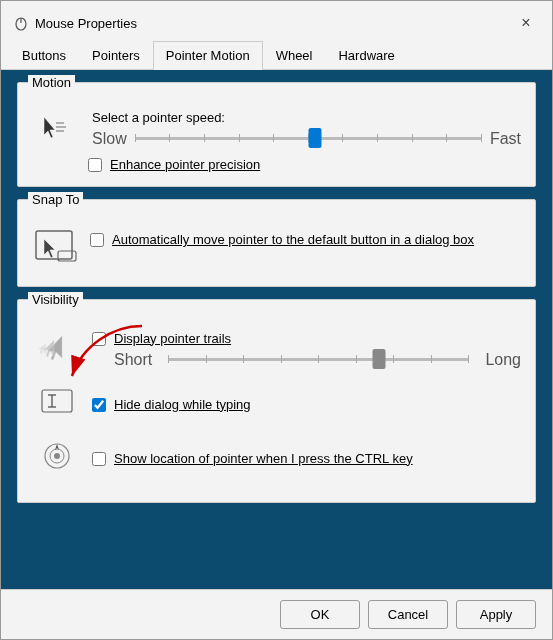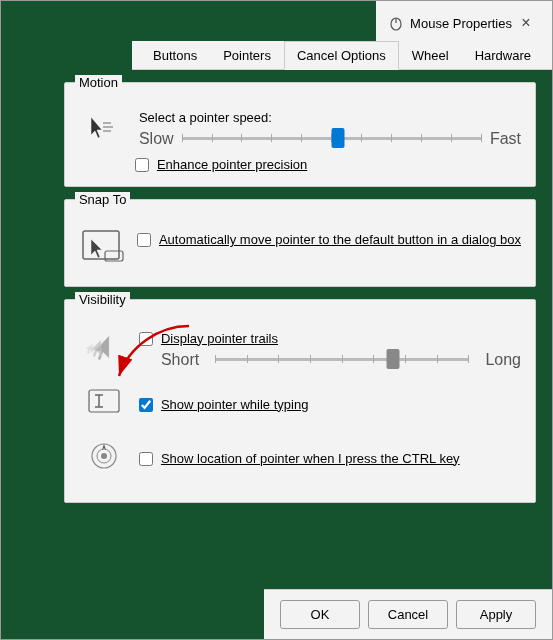--- a/index.html
+++ b/index.html
@@ -9,26 +9,25 @@
       align-items: center;
       justify-content: center;
       width: 553px;
       height: 640px;
       font-family: 'Segoe UI', Tahoma, sans-serif;
       font-size: 13px;
     }
     .dialog {
       width: 553px;
       height: 640px;
-      background: #14532d;
+      background: #0c4a6e;
       border: 1px solid #999;
       box-shadow: 2px 2px 8px rgba(0,0,0,0.4);
       display: flex;
       flex-direction: column;
-      align-items: flex-end;
     }
     .title-bar {
       background: #f3f3f3;
       padding: 8px 12px 4px 12px;
       display: flex;
       align-items: center;
       justify-content: space-between;
       border-bottom: none;
     }
     .title-bar-left {
@@ -258,21 +257,21 @@
         <line x1="8" y1="3" x2="8" y2="8" stroke="#555" stroke-width="1.2"></line>
       </svg>
       <span class="title-text">Mouse Properties</span>
     </div>
     <button class="close-btn">×</button>
   </div>
 
   <div class="tabs">
     <div class="tab">Buttons</div>
     <div class="tab">Pointers</div>
-    <div class="tab active">Cancel Options</div>
+    <div class="tab active">Pointer Motion</div>
     <div class="tab">Wheel</div>
     <div class="tab">Hardware</div>
   </div>
 
   <div class="content">
 
     <div class="section">
       <span class="section-title">Motion</span>
       <div class="section-body">
         <div class="row">
@@ -393,21 +392,21 @@
           <div class="vis-icon">
             <svg width="46" height="40" viewBox="0 0 46 40">
               <rect x="8" y="8" width="30" height="22" rx="2" fill="none" stroke="#666" stroke-width="1.2"></rect>
               <line x1="18" y1="13" x2="18" y2="25" stroke="#666" stroke-width="1.5"></line>
               <line x1="14" y1="13" x2="22" y2="13" stroke="#666" stroke-width="1.5"></line>
               <line x1="14" y1="25" x2="22" y2="25" stroke="#666" stroke-width="1.5"></line>
             </svg>
           </div>
           <div class="checkbox-row">
             <input type="checkbox" id="hidetyping" checked="" style="">
-            <label class="checkbox-label" for="hidetyping">Show pointer while typing</label>
+            <label class="checkbox-label" for="hidetyping">Hide dialog while typing</label>
           </div>
         </div>
 
         <div class="visibility-item">
           <div class="vis-icon">
             <svg width="46" height="40" viewBox="0 0 46 40">
               <circle cx="23" cy="20" r="12" fill="none" stroke="#888" stroke-width="1.2"></circle>
               <circle cx="23" cy="20" r="7" fill="none" stroke="#888" stroke-width="1"></circle>
               <circle cx="23" cy="20" r="3" fill="#888"></circle>
               <polygon points="23,8 25,14 23,12 21,14" fill="#555"></polygon>

